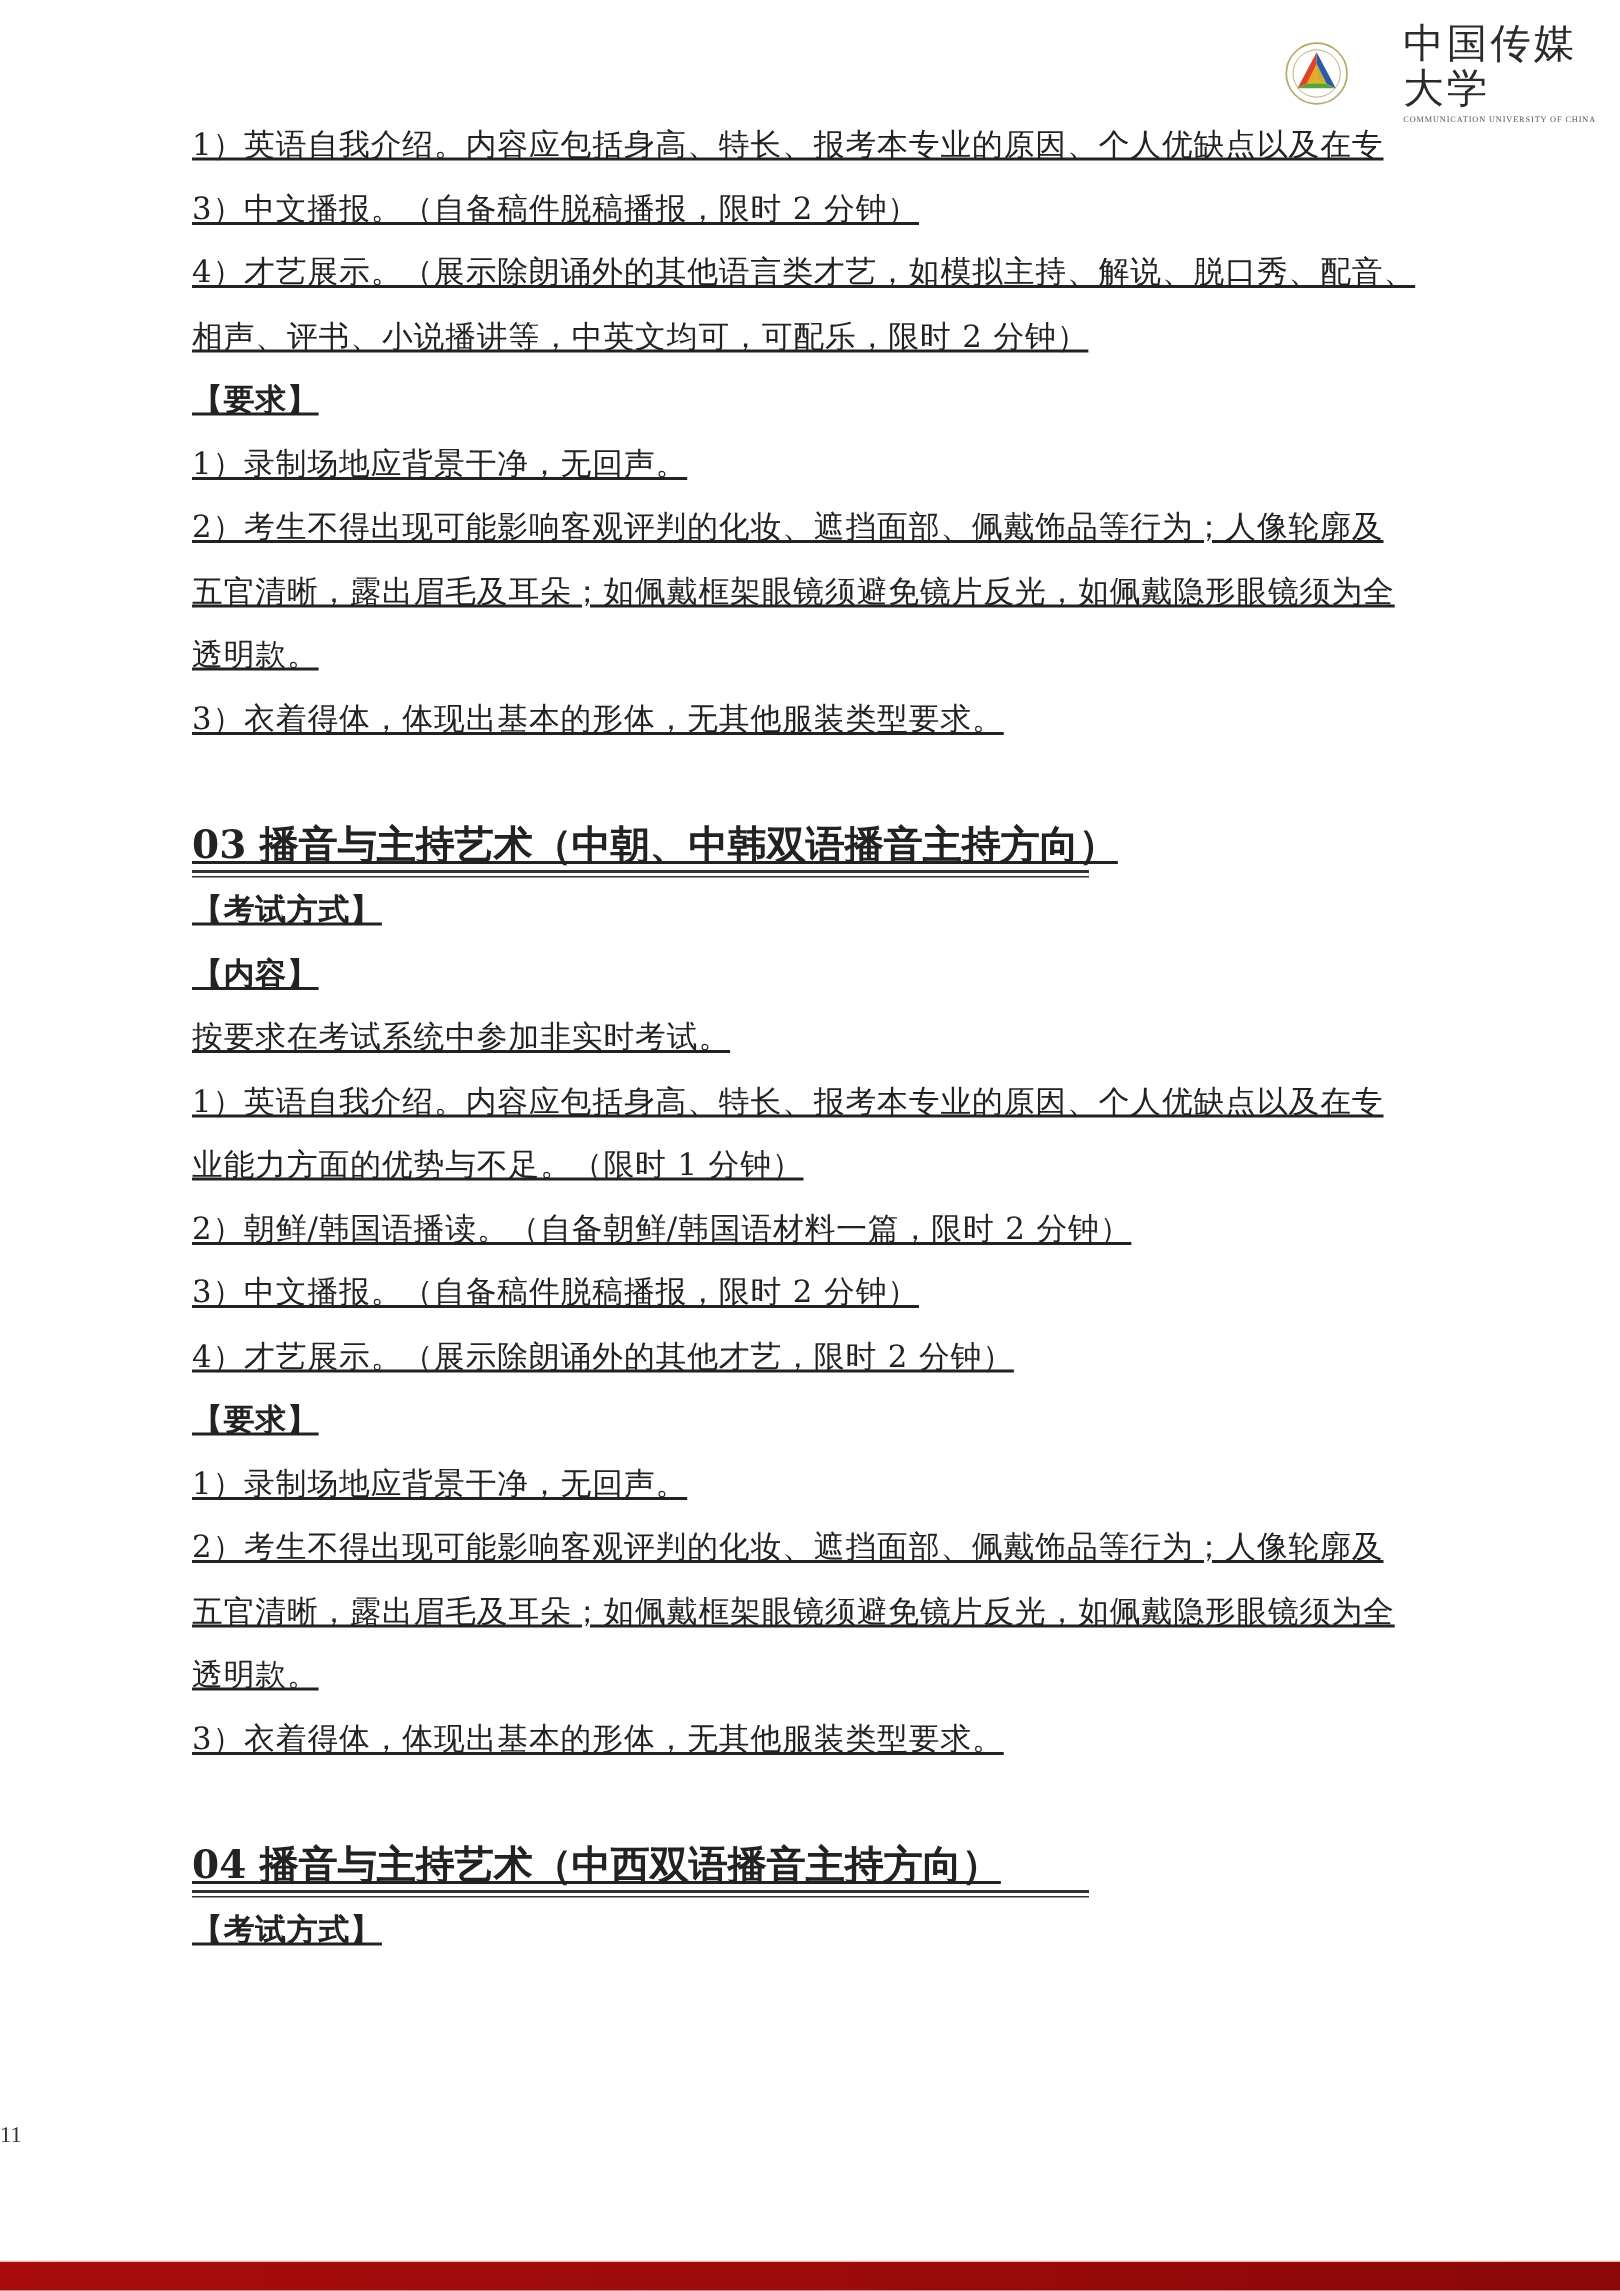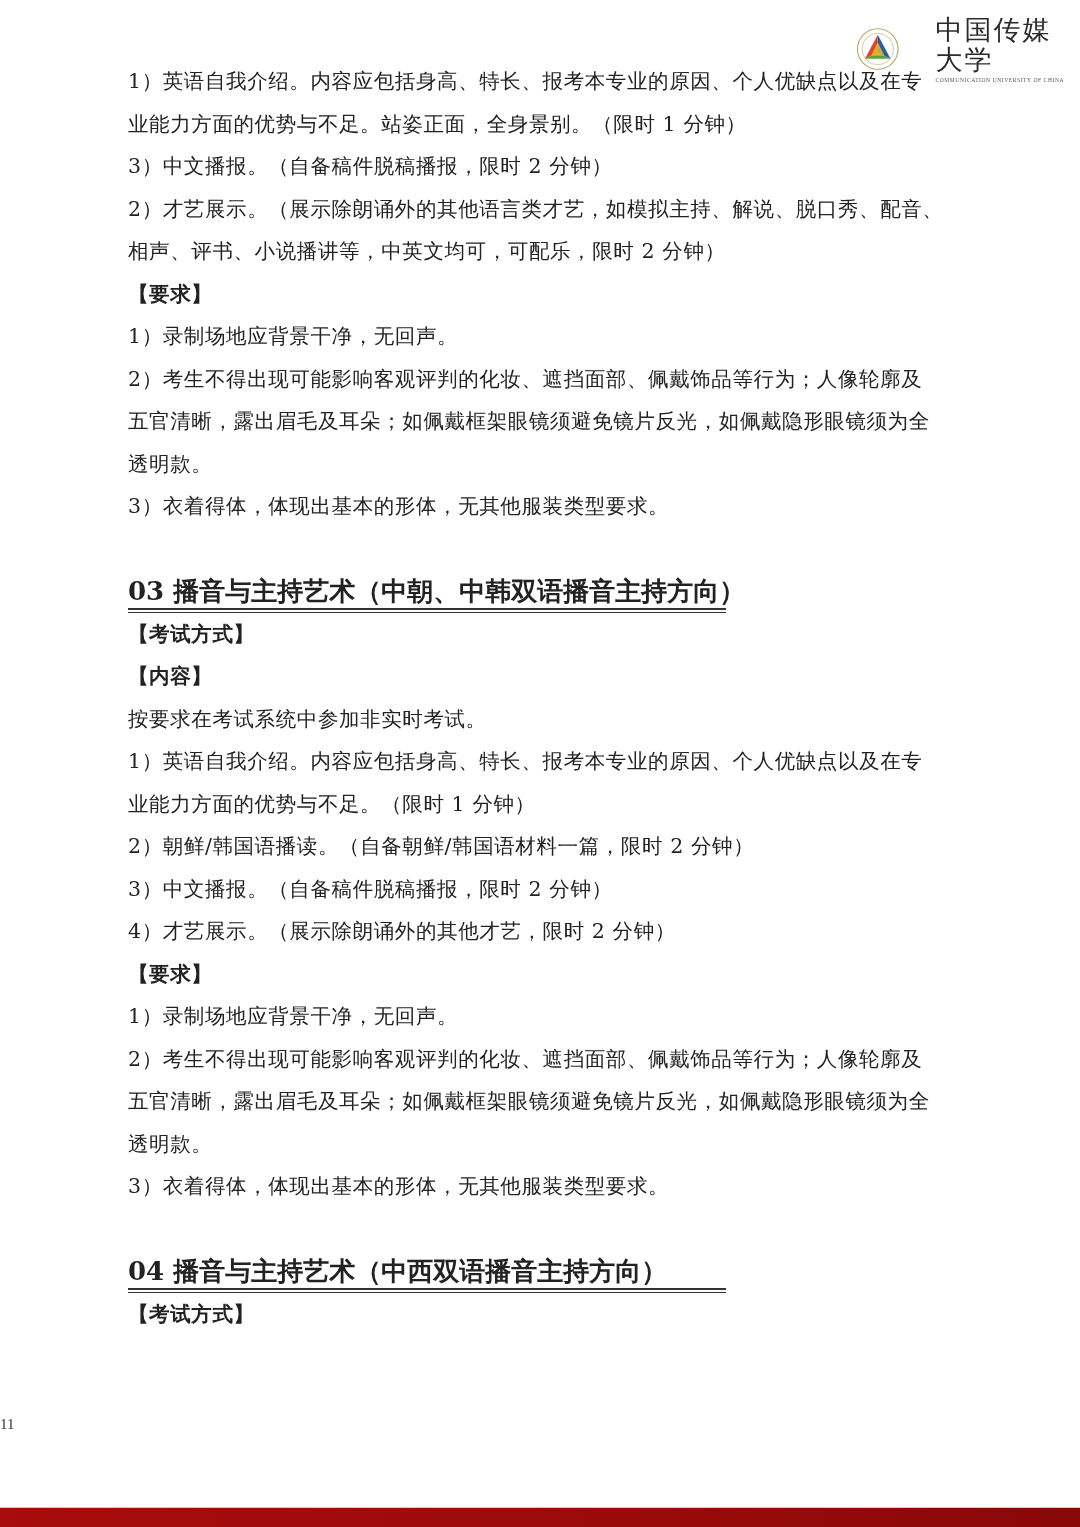--- a/index.html
+++ b/index.html
@@ -3,21 +3,21 @@
   <meta charset="utf-8">
   <style>
     html, body { margin: 0; padding: 0; background: #ffffff; }
     body { width: 1080px; height: 1527px; position: relative; overflow: hidden;
       font-family: "DejaVu Serif", "Liberation Serif", serif; color: #222; }
     .logo { position: absolute; left: 856px; top: 18px; width: 210px; height: 62px; display: flex; align-items: center; gap: 30px; }
     .logo-emblem { width: 58px; height: 58px; }
     .logo-text { margin-left: 6px; display: flex; flex-direction: column; }
     .logo-cn { font-size: 27px; color: #2b2b2b; letter-spacing: 2px; line-height: 30px; font-family: "DejaVu Serif", serif; }
     .logo-en { font-size: 5.5px; color: #555; letter-spacing: 0.6px; margin-top: 2px; font-family: "Liberation Serif", serif; }
-    .content { position: absolute; left: 128px; top: 60px; width: 830px; }
+    .content { position: absolute; left: 128px; top: 75px; width: 830px; text-decoration: underline; }
     .line { font-size: 20.5px; line-height: 42.5px; height: 42.5px; white-space: nowrap; letter-spacing: 0.6px; }
     .line.bold { font-weight: bold; }
     .spacer { height: 42.5px; }
     .section-title { font-size: 26px; line-height: 42.5px; height: 42.5px; font-weight: bold; white-space: nowrap;
       position: relative; width: 598px; }
     .section-title::after { content: ""; position: absolute; left: 0; right: 0; bottom: 0px; height: 2px; border-top: 2px solid #333; border-bottom: 1px solid #333; }
     .page-number { position: absolute; left: 0; width: 1080px; top: 1416px; text-align: left; font-size: 15px; color: #333; font-family: "Liberation Serif", serif; }
     .footer-bar { position: absolute; left: 0; top: 1507px; width: 1080px; height: 20px;
       background: linear-gradient(90deg, #a80c0c 0%, #9a0a0a 60%, #8a0808 100%); border-top: 1px solid #e8c0c0; }
   </style>
@@ -34,23 +34,22 @@
     <polygon points="29,20 20,38 38,38" fill="#f0c020" opacity="0.8"></polygon>
   </svg>
   <div class="logo-text">
     <span class="logo-cn">中国传媒大学</span>
     <span class="logo-en">COMMUNICATION UNIVERSITY OF CHINA</span>
   </div>
 </div>
 
 <div class="content">
   <div class="line">1）英语自我介绍。内容应包括身高、特长、报考本专业的原因、个人优缺点以及在专</div>
-  <div class="line">业能力方面的优势与不足。站姿正面，全身景别。（限时 1 分钟）</div>
   <div class="line">3）中文播报。（自备稿件脱稿播报，限时 2 分钟）</div>
-  <div class="line">2）才艺展示。（展示除朗诵外的其他语言类才艺，如模拟主持、解说、脱口秀、配音、</div>
+  <div class="line">4）才艺展示。（展示除朗诵外的其他语言类才艺，如模拟主持、解说、脱口秀、配音、</div>
   <div class="line">相声、评书、小说播讲等，中英文均可，可配乐，限时 2 分钟）</div>
   <div class="line bold">【要求】</div>
   <div class="line">1）录制场地应背景干净，无回声。</div>
   <div class="line">2）考生不得出现可能影响客观评判的化妆、遮挡面部、佩戴饰品等行为；人像轮廓及</div>
   <div class="line">五官清晰，露出眉毛及耳朵；如佩戴框架眼镜须避免镜片反光，如佩戴隐形眼镜须为全</div>
   <div class="line">透明款。</div>
   <div class="line">3）衣着得体，体现出基本的形体，无其他服装类型要求。</div>
   <div class="spacer"></div>
 
   <div class="section-title">03 播音与主持艺术（中朝、中韩双语播音主持方向）</div>

